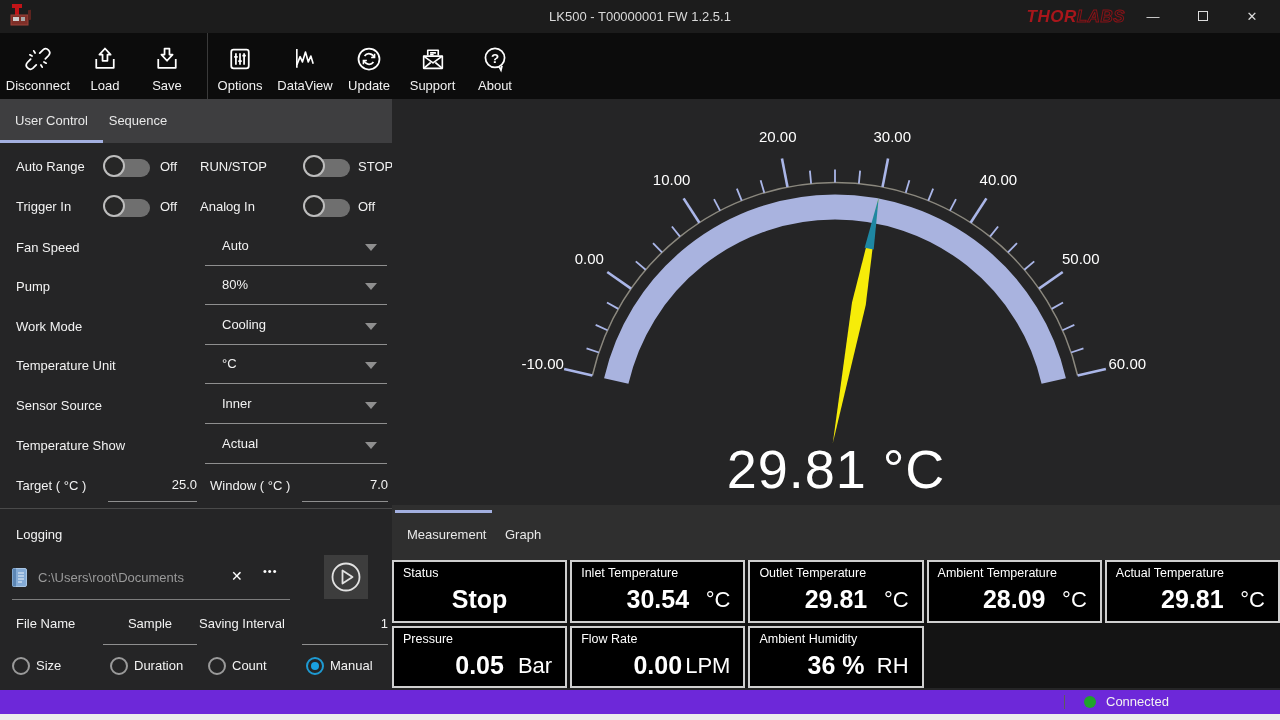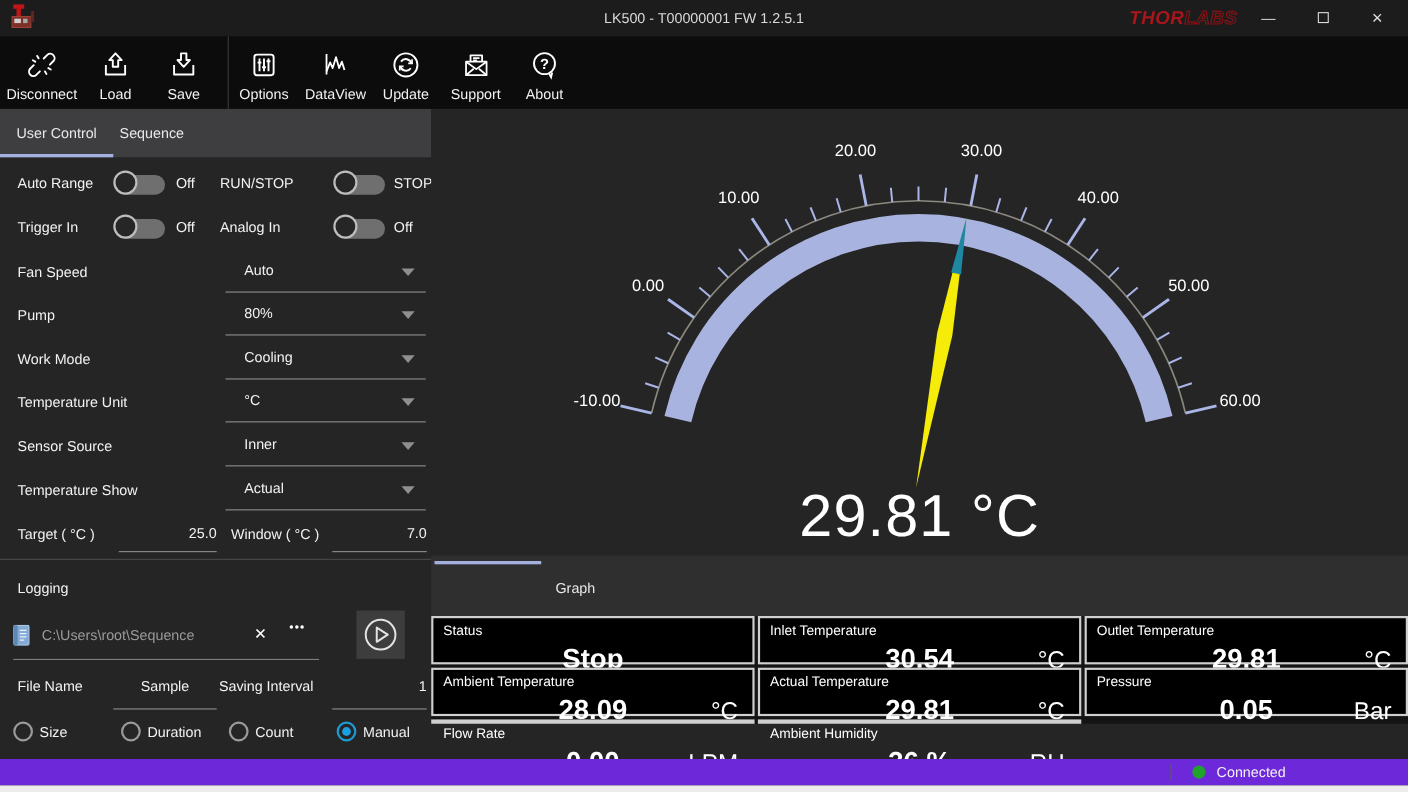--- a/index.html
+++ b/index.html
@@ -45,21 +45,21 @@
   .radio.checked::after { content:""; position:absolute; left:3px; top:3px; width:8px; height:8px; border-radius:50%; background:#1aa0e0; }
   .rlabel { font-size:13px; color:#f2f2f2; vertical-align:middle; margin-left:6px; }
 
   
   .gauge-reading { position:absolute; left:392px; top:438px; width:888px; text-align:center; font-size:54px; font-weight:300; color:#ffffff; letter-spacing:1px; }
 
   
   .meastabs { position:absolute; left:392px; top:505px; width:888px; height:55px; background:#2f2f2f; }
   .meas-ind { position:absolute; left:3px; top:5px; width:97px; height:3px; background:#a3b0e0; }
   .mtab { position:absolute; top:0; height:55px; line-height:60px; font-size:13px; color:#e8e8e8; }
-  .measgrid { position:absolute; left:392px; top:560px; width:888px; height:98px; background:#141414; display:grid; grid-template-columns:repeat(3,1fr); grid-template-rows:1fr 1fr; gap:3px; }
+  .measgrid { position:absolute; left:392px; top:560px; width:888px; height:128px; background:#141414; display:grid; grid-template-columns:repeat(5,1fr); grid-template-rows:1fr 1fr; gap:3px; }
   .cell { position:relative; background:#000; border:2px solid #cfcfcf; }
   .cell-label { position:absolute; left:9px; top:4px; font-size:12.5px; color:#fff; }
   .cell-value { position:absolute; left:0; right:0; top:23px; text-align:center; font-size:25px; font-weight:bold; color:#fff; }
   .cell-unit { position:absolute; right:13px; top:25px; font-size:22px; color:#fff; }
 
   
   .statusbar { position:absolute; left:0; top:690px; width:1280px; height:24px; background:#6d28d9; }
   .sdot { position:absolute; left:1084px; top:6px; width:12px; height:12px; border-radius:50%; background:#1fa32b; }
   .sdiv { position:absolute; left:1064px; top:5px; width:1px; height:14px; background:#5c5c5c; }
   .stext { position:absolute; left:1106px; top:0; height:24px; line-height:24px; font-size:13px; color:#f2f2f2; }
@@ -243,21 +243,21 @@
   <span class="label abs" style="left:16px;top:527px;">Logging</span>
 
   <div class="abs" style="left:0;top:556px;width:392px;height:48px;">
     <span class="abs" style="left:12px;top:12px;">
       <svg width="15" height="19" viewBox="0 0 15 19">
         <rect x="0.5" y="0.5" width="14" height="18" rx="1.5" fill="#84abd6" stroke="#a9c6e4"></rect>
         <rect x="0.5" y="0.5" width="3.5" height="18" fill="#5d87b5"></rect>
         <path d="M6 5h6M6 8h6M6 11h6M6 14h4" stroke="#eaf1f8" stroke-width="1.2"></path>
       </svg>
     </span>
-    <span class="abs" style="left:38px;top:14px;font-size:13px;color:#9a9a9a;">C:\Users\root\Sequence</span>
+    <span class="abs" style="left:38px;top:14px;font-size:13px;color:#9a9a9a;">C:\Users\root\Documents</span>
     <span class="abs" style="left:231px;top:12px;font-size:14px;color:#fff;">✕</span>
     <span class="abs" style="left:263px;top:9px;font-size:11px;letter-spacing:1px;color:#fff;">•••</span>
     <span class="abs" style="left:12px;top:43px;width:278px;height:1px;background:#7d7d7d;"></span>
     <span class="abs" style="left:324px;top:-1px;width:44px;height:44px;background:#3d3d3d;">
       <svg width="44" height="44" viewBox="0 0 44 44" fill="none" stroke="#e2e2e2" stroke-width="1.8">
         <circle cx="22" cy="22" r="13.5"></circle>
         <path d="M18.5 15.5v13l10-6.5z" stroke-linejoin="round"></path>
       </svg>
     </span>
   </div>
@@ -318,20 +318,21 @@
         <line x1="685.6181461315236" y1="275.9871874683776" x2="713.8748780102953" y2="269.46360689240555" stroke="#aab6e8" stroke-width="2.6"></line>
         <text x="735.3110194355706" y="269.5146836968405" fill="#ffffff" font-size="15" text-anchor="middle" font-family="Liberation Sans, sans-serif">60.00</text>
         <polygon points="440.79628948048423,343.7959170879663 459.9925789934404,202.92540041064746 486.7069253037293,98.04764442200153 473.7544822627345,205.4963960167492" fill="#f6ec09"></polygon>
         <polygon points="472.63574483544056,148.3185294373745 486.7069253037293,98.04764442200153 481.6792812695481,150.0080408356699" fill="#1e87a2"></polygon>
       </svg>
   </div>
   <div class="gauge-reading">29.81 °C</div>
 
   <div class="meastabs">
     <div class="meas-ind"></div>
+    <div class="mtab" style="left:15px;">Measurement</div>
     <div class="mtab" style="left:113px;">Graph</div>
   </div>
 
   <div class="measgrid">
     <div class="cell">
       <span class="cell-label">Status</span>
       <span class="cell-value">Stop</span>
     </div>
     <div class="cell">
       <span class="cell-label">Inlet Temperature</span>

